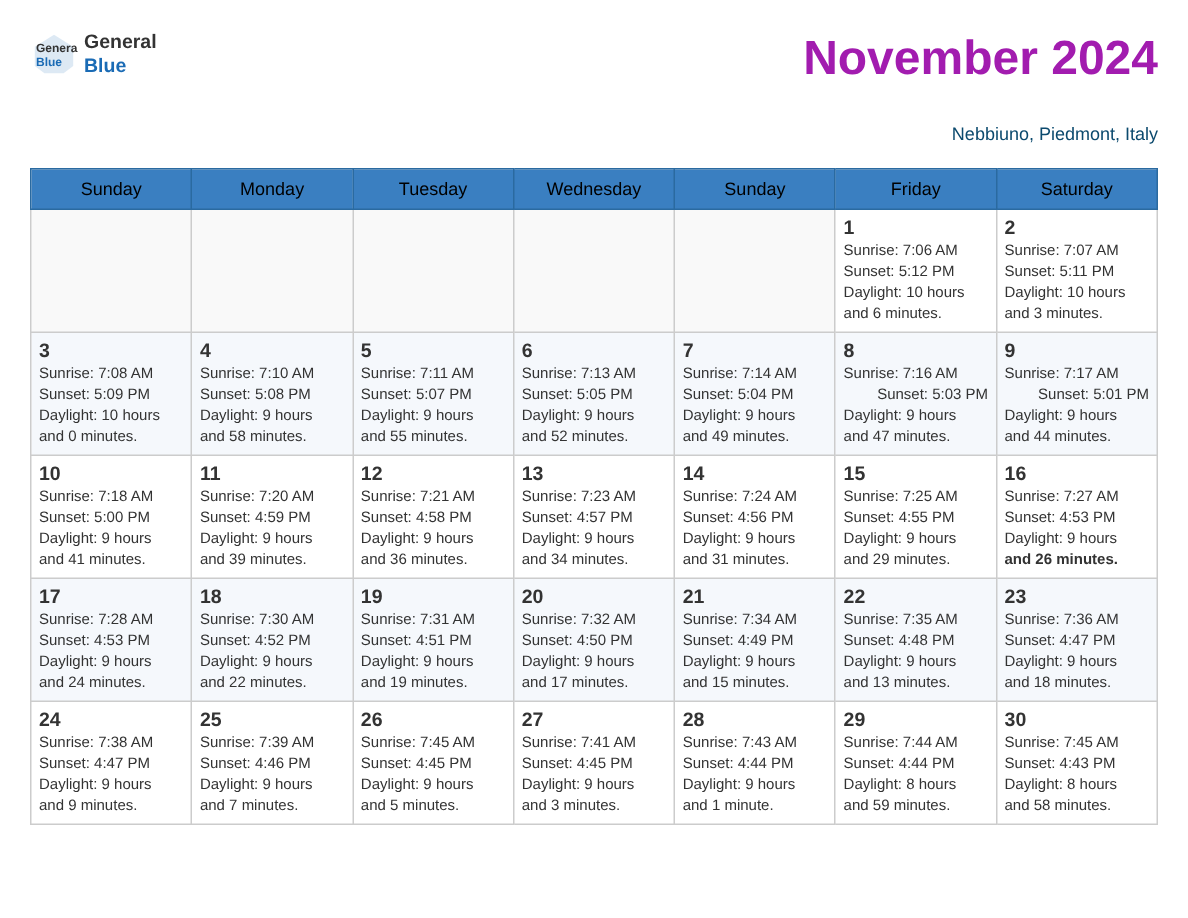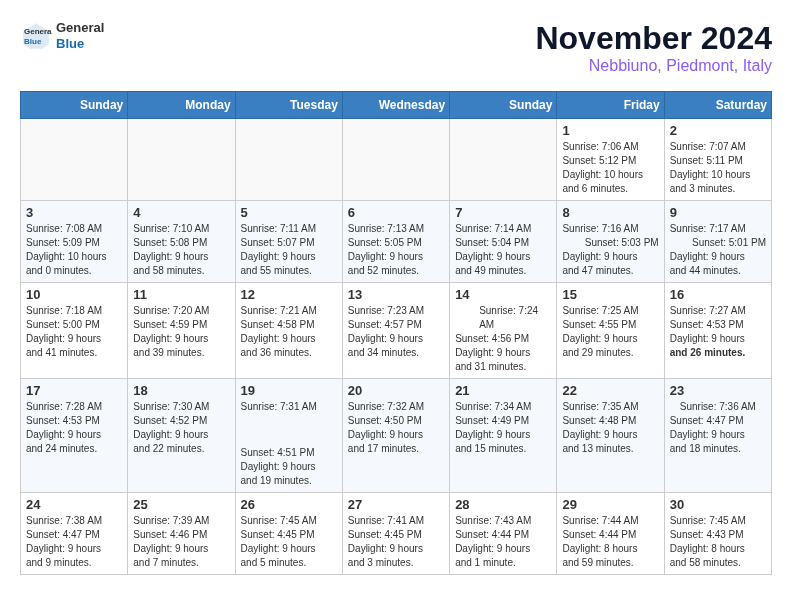--- a/index.html
+++ b/index.html
@@ -24,38 +24,39 @@
     .logo-icon {
       width: 32px;
       height: 32px;
     }
     .title-area {
       text-align: right;
     }
     .month-title {
       font-size: 32px;
       font-weight: bold;
-      color: #0f172a;
+      color: #a21caf;
     }
     .location {
-      font-size: 16px;
-      color: #8b5cf6;
+      font-size: 12px;
+      color: #0c4a6e;
+      margin-top: 25px;
     }
     table {
       width: 100%;
       border-collapse: collapse;
       table-layout: fixed;
     }
     thead tr th {
       background: #3a7fc1;
-      color: #ffffff;
+      color: #000000;
       font-size: 12px;
-      font-weight: bold;
+      font-weight: normal;
       padding: 6px 4px;
-      text-align: right;
+      text-align: center;
       border: 1px solid #2a6aa0;
     }
     tbody tr td {
       border: 1px solid #ccc;
       vertical-align: top;
       padding: 4px 5px;
       font-size: 10px;
       color: #333;
       height: 80px;
       background: #fff;
@@ -206,21 +207,21 @@
         </td>
         <td>
           <span class="day-number">13</span>
           <span style="display: block; line-height: 1.4;">Sunrise: 7:23 AM</span>
           <span style="display: block; line-height: 1.4;">Sunset: 4:57 PM</span>
           <span style="display: block; line-height: 1.4;">Daylight: 9 hours</span>
           <span style="display: block; line-height: 1.4;">and 34 minutes.</span>
         </td>
         <td>
           <span class="day-number">14</span>
-          <span style="display: block; line-height: 1.4; margin-left: 24px;">Sunrise: 7:24 AM</span>
+          <span style="display: block; line-height: 1.4;">Sunrise: 7:24 AM</span>
           <span style="display: block; line-height: 1.4;">Sunset: 4:56 PM</span>
           <span style="display: block; line-height: 1.4;">Daylight: 9 hours</span>
           <span style="display: block; line-height: 1.4;">and 31 minutes.</span>
         </td>
         <td>
           <span class="day-number">15</span>
           <span style="display: block; line-height: 1.4;">Sunrise: 7:25 AM</span>
           <span style="display: block; line-height: 1.4;">Sunset: 4:55 PM</span>
           <span style="display: block; line-height: 1.4;">Daylight: 9 hours</span>
           <span style="display: block; line-height: 1.4;">and 29 minutes.</span>
@@ -244,21 +245,21 @@
         <td>
           <span class="day-number">18</span>
           <span style="display: block; line-height: 1.4;">Sunrise: 7:30 AM</span>
           <span style="display: block; line-height: 1.4;">Sunset: 4:52 PM</span>
           <span style="display: block; line-height: 1.4;">Daylight: 9 hours</span>
           <span style="display: block; line-height: 1.4;">and 22 minutes.</span>
         </td>
         <td>
           <span class="day-number">19</span>
           <span style="display: block; line-height: 1.4;">Sunrise: 7:31 AM</span>
-          <span style="display: block; line-height: 1.4; margin-top: 32px;">Sunset: 4:51 PM</span>
+          <span style="display: block; line-height: 1.4;">Sunset: 4:51 PM</span>
           <span style="display: block; line-height: 1.4;">Daylight: 9 hours</span>
           <span style="display: block; line-height: 1.4;">and 19 minutes.</span>
         </td>
         <td>
           <span class="day-number">20</span>
           <span style="display: block; line-height: 1.4;">Sunrise: 7:32 AM</span>
           <span style="display: block; line-height: 1.4;">Sunset: 4:50 PM</span>
           <span style="display: block; line-height: 1.4;">Daylight: 9 hours</span>
           <span style="display: block; line-height: 1.4;">and 17 minutes.</span>
         </td>
@@ -271,21 +272,21 @@
         </td>
         <td>
           <span class="day-number">22</span>
           <span style="display: block; line-height: 1.4;">Sunrise: 7:35 AM</span>
           <span style="display: block; line-height: 1.4;">Sunset: 4:48 PM</span>
           <span style="display: block; line-height: 1.4;">Daylight: 9 hours</span>
           <span style="display: block; line-height: 1.4;">and 13 minutes.</span>
         </td>
         <td>
           <span class="day-number">23</span>
-          <span style="display: block; line-height: 1.4; text-align: center;">Sunrise: 7:36 AM</span>
+          <span style="display: block; line-height: 1.4;">Sunrise: 7:36 AM</span>
           <span style="display: block; line-height: 1.4;">Sunset: 4:47 PM</span>
           <span style="display: block; line-height: 1.4;">Daylight: 9 hours</span>
           <span style="display: block; line-height: 1.4;">and 18 minutes.</span>
         </td>
       </tr>
       <tr>
         <td>
           <span class="day-number">24</span>
           <span style="display: block; line-height: 1.4;">Sunrise: 7:38 AM</span>
           <span style="display: block; line-height: 1.4;">Sunset: 4:47 PM</span>

